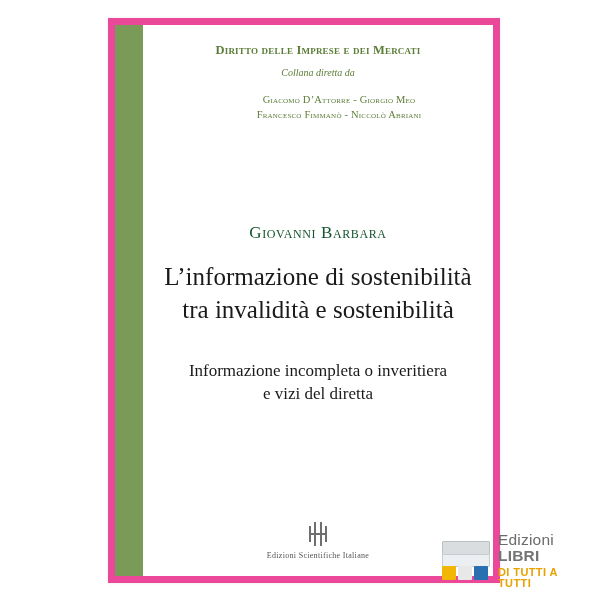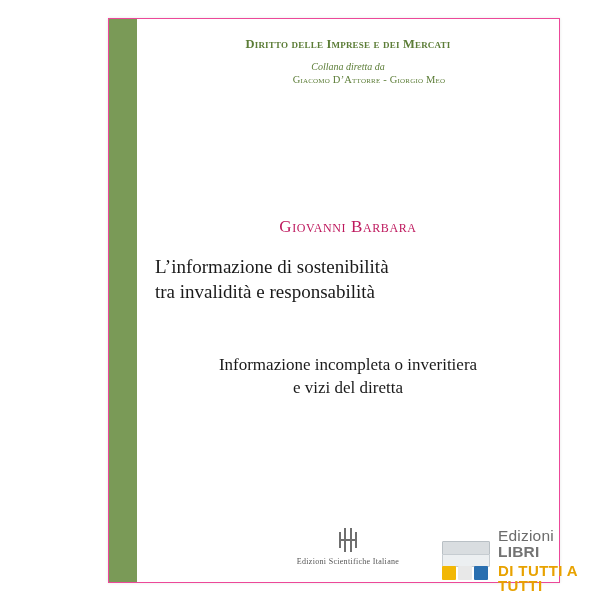--- a/index.html
+++ b/index.html
@@ -17,24 +17,24 @@
     height: 600px;
     background: #ffffff;
     overflow: hidden;
   }
 
   
   .cover {
     position: absolute;
     left: 108px;
     top: 18px;
-    width: 452px;
+    width: 392px;
     height: 565px;
     background: #ffffff;
-    border: 1px solid #ec4899;
+    border: 7px solid #ec4899;
     box-shadow: 0 0 3px rgba(0,0,0,0.10);
     box-sizing: border-box;
   }
 
   
   .green-band {
     position: absolute;
     left: 0;
     top: 0;
     width: 28px;
@@ -66,21 +66,21 @@
     font-size: 12.5px;
     letter-spacing: 0.2px;
     color: #5c7d37;
     margin-bottom: 9px;
   }
 
   .series-directed {
     font-size: 10px;
     font-style: italic;
     color: #5c7d37;
-    margin-bottom: 0;
+    margin-bottom: 14px;
   }
 
   .series-editor {
     font-variant: small-caps;
     font-size: 10.5px;
     color: #5c7d37;
     line-height: 1.45;
     letter-spacing: 0.2px;
     padding-left: 42px;
   }
@@ -88,30 +88,31 @@
   
   .author {
     position: absolute;
     left: 0;
     right: 0;
     top: 198px;
     text-align: center;
     font-variant: small-caps;
     font-size: 17px;
     letter-spacing: 0.6px;
-    color: #be185d;
+    color: #14532d;
   }
 
   
   .title {
     position: absolute;
     left: 18px;
     right: 18px;
     top: 235px;
-    font-size: 19px;
+    text-align: center;
+    font-size: 25px;
     line-height: 1.32;
     color: #1a1a1a;
   }
 
   .title .line {
     display: block;
   }
 
   
   .subtitle {
@@ -197,21 +198,21 @@
     font-size: 15.5px;
     color: #6b6b6b;
     letter-spacing: 0.2px;
   }
   .sticker-line1 b {
     color: #737373;
     font-weight: bold;
   }
   .sticker-line2 {
     font-family: "Liberation Sans", sans-serif;
-    font-size: 15px;
+    font-size: 11px;
     font-weight: bold;
     color: #e8a200;
     letter-spacing: 0.4px;
     margin-top: 2px;
   }
 </style>
 </head>
 <body>
 
 <div class="page">
@@ -219,27 +220,28 @@
   <div class="cover">
 
     <div class="green-band"></div>
 
     <div class="cover-inner">
 
       <div class="series">
         <div class="series-title">Diritto delle Imprese e dei Mercati</div>
         <div class="series-directed">Collana diretta da</div>
         <div class="series-editor">Giacomo D’Attorre - Giorgio Meo</div>
+        <div class="series-editor">Francesco Fimmanò - Niccolò Abriani</div>
       </div>
 
       <div class="author">Giovanni Barbara</div>
 
       <div class="title">
         <span class="line">L’informazione di sostenibilità</span>
-        <span class="line">tra invalidità e responsabilità</span>
+        <span class="line">tra invalidità e sostenibilità</span>
       </div>
 
       <div class="subtitle">
         <span class="line">Informazione incompleta o inveritiera</span>
         <span class="line">e vizi del diretta</span>
       </div>
 
       <div class="publisher">
         <div class="pub-mark">
           <span class="bar v1"></span>

